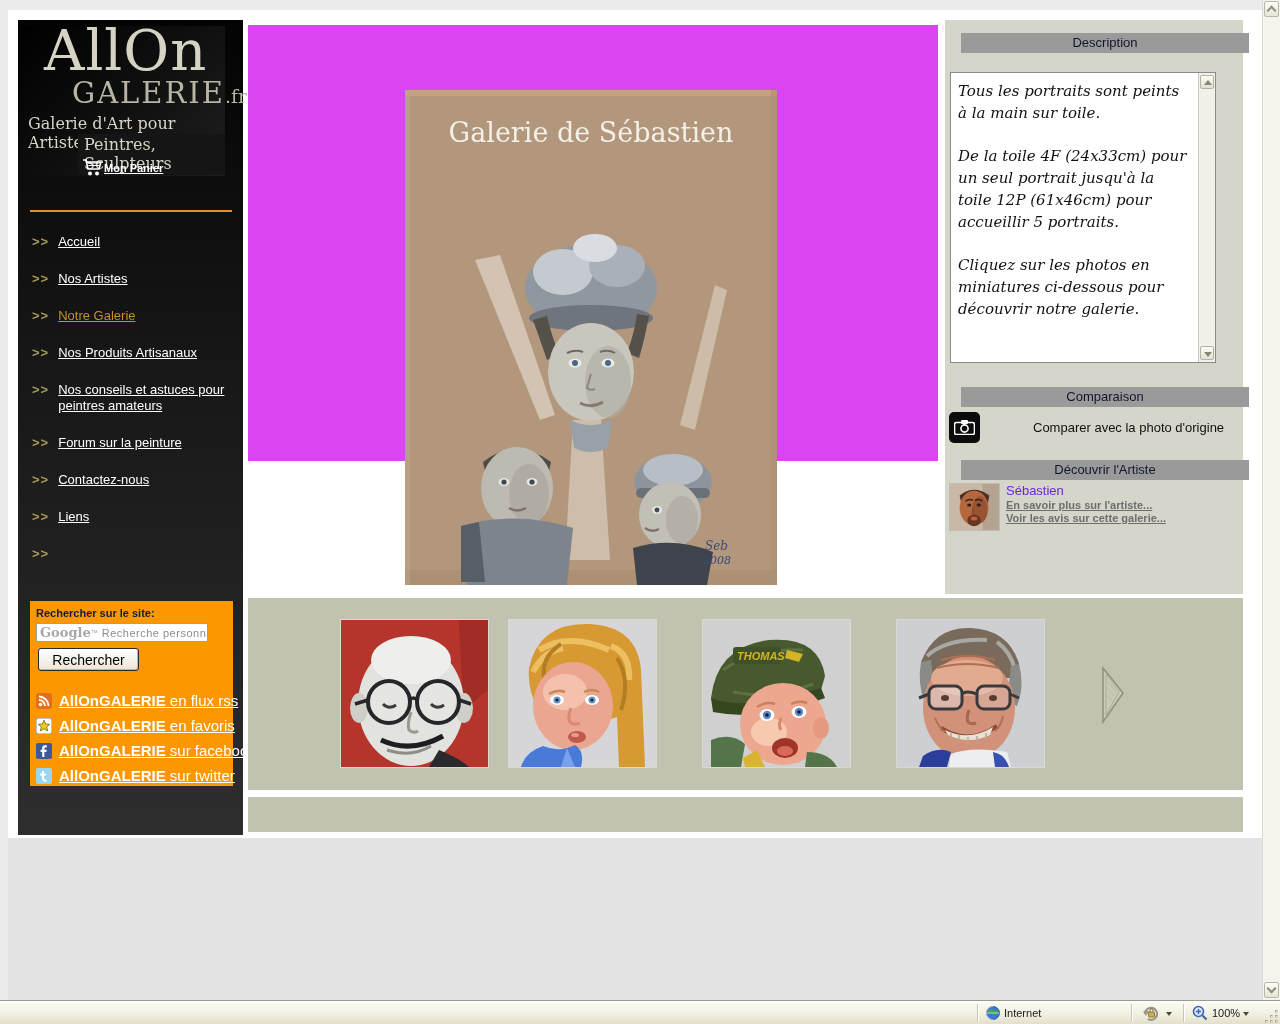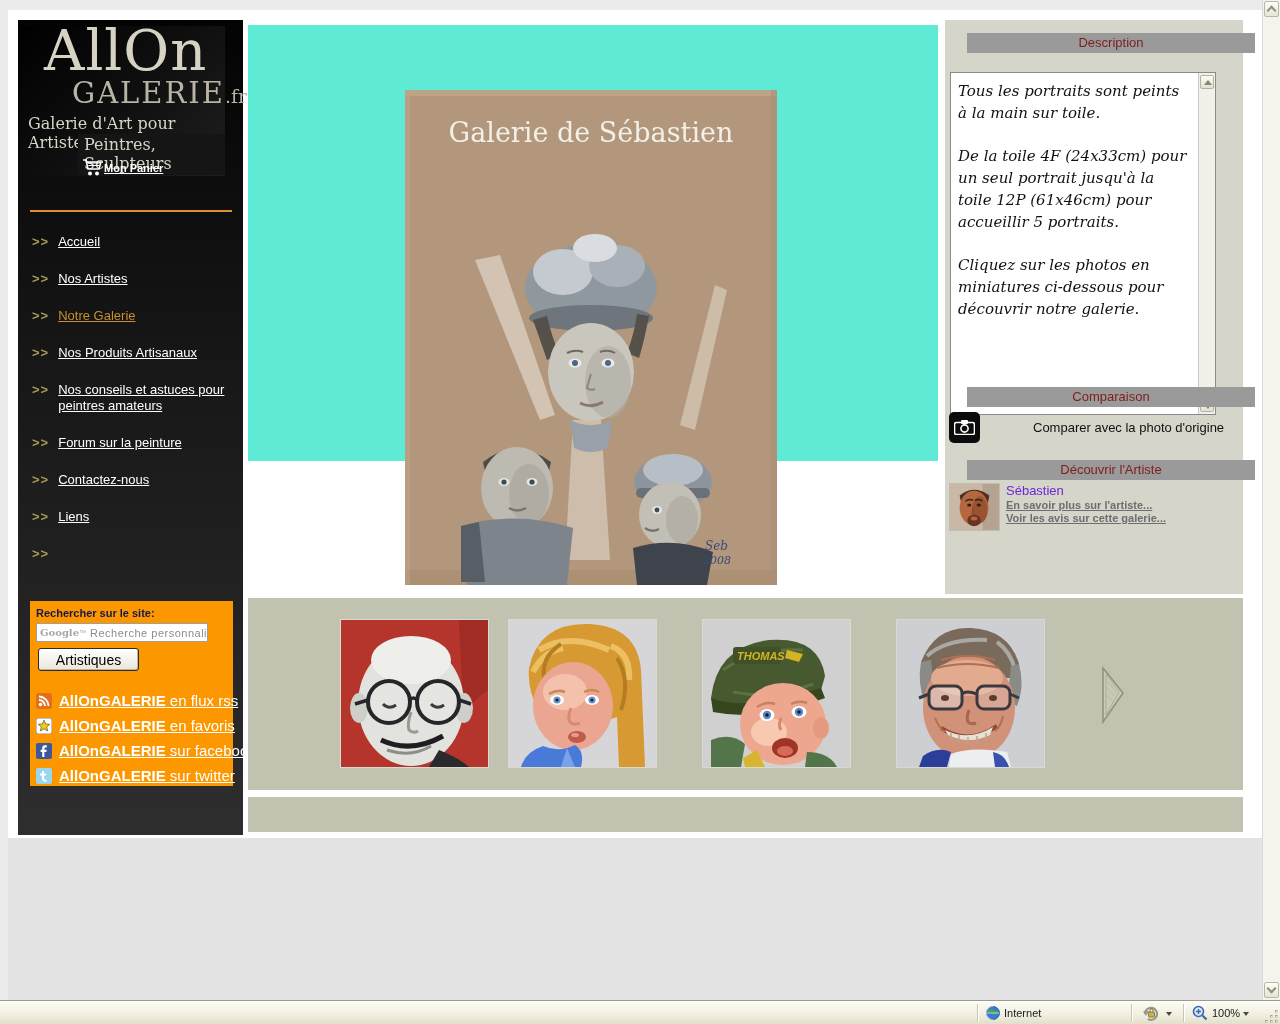--- a/index.html
+++ b/index.html
@@ -31,42 +31,42 @@
   .nav li { display:flex; margin-bottom:21px; }
   .nav .arrow { color:#a99a56; font-size:13px; font-weight:bold; letter-spacing:1px; margin-right:9px; flex:0 0 auto; }
   .nav a { color:#ffffff; font-size:13px; text-decoration:underline; line-height:16px; }
   .nav li.active a { color:#c6902e; }
 
   .search-box { position:absolute; left:12px; top:581px; width:203px; height:185px;
                 background:#fc9700; padding:6px 6px 0 6px; }
   .search-heading { color:#181848; font-size:11px; font-weight:bold; margin-bottom:4px; }
   .gsearch { width:172px; height:19px; background:#ffffff; border:1px solid #a0a09a;
              display:flex; align-items:center; padding:0 3px; overflow:hidden; white-space:nowrap; }
-  .glogo { color:#a8a8a8; font-family:"DejaVu Serif", serif; font-weight:bold; font-size:10px; }
+  .glogo { color:#a8a8a8; font-family:"DejaVu Serif", serif; font-weight:bold; font-size:13px; }
   .gtm { color:#a8a8a8; font-size:7px; vertical-align:super; margin-right:4px; }
   .gplaceholder { color:#8c8c8c; font-size:11px; letter-spacing:.5px; }
   .search-btn { margin:6px 0 0 2px; width:101px; height:23px; font-size:14px; color:#000;
                 background:linear-gradient(180deg,#ffffff,#e9e7da); border:1px solid #2b2b2b;
                 border-radius:3px; box-shadow:inset -1px -1px 0 #b8b6a8; font-family:"Liberation Sans",sans-serif; }
   .social { margin-top:17px; list-style:none; }
   .social li { display:flex; align-items:center; height:25px; }
   .social .sicon { width:16px; height:16px; margin-right:7px; flex:0 0 auto; display:block; }
   .social a { color:#ffffff; font-size:15px; text-decoration:underline; white-space:nowrap; }
   .social a b { font-weight:bold; }
 
   
-  .main-black { position:absolute; left:248px; top:25px; width:690px; height:436px; background:#5eead4; }
+  .main-black { position:absolute; left:248px; top:25px; width:690px; height:436px; background:#d946ef; }
   .painting { position:absolute; left:157px; top:65px; width:372px; height:495px; display:block; }
 
   
   .right-panel { position:absolute; left:945px; top:20px; width:298px; height:574px; background:#d5d5c9; }
-  .panel-header { position:absolute; left:22px; width:288px; height:20px; background:#9a9a9a;
-                  color:#7f1d1d; font-size:13px; text-align:center; line-height:20px; }
+  .panel-header { position:absolute; left:16px; width:288px; height:20px; background:#9a9a9a;
+                  color:#0f172a; font-size:13px; text-align:center; line-height:20px; }
   .desc-header { top:13px; }
-  .desc-box { position:absolute; left:5px; top:52px; width:266px; height:343px; background:#ffffff;
+  .desc-box { position:absolute; left:5px; top:52px; width:266px; height:291px; background:#ffffff;
               border:1px solid #8a8a8a; }
   .desc-text { position:absolute; left:0; top:0; right:17px; bottom:0; padding:7px 6px 0 7px;
                font-family:"DejaVu Serif", serif; font-style:italic; font-size:15px; line-height:22px; color:#111; }
   .desc-text p { margin-bottom:21px; }
   .desc-scroll { position:absolute; right:0; top:0; width:17px; height:100%; background:#f1f1e9; border-left:1px solid #c9c9c0; }
   .mini-btn { position:absolute; left:1px; width:14px; height:14px; background:linear-gradient(180deg,#fcfcf4,#e3e1d1);
               border:1px solid #b3b1a1; border-radius:2px; }
   .mini-btn.up { top:2px; } .mini-btn.down { bottom:2px; }
   .tri-up { position:absolute; left:3px; top:4px; width:0; height:0; border-left:4px solid transparent;
             border-right:4px solid transparent; border-bottom:5px solid #85857b; }
@@ -179,21 +179,21 @@
         </li>
     </ul>
 
     <div class="search-box">
       <div class="search-heading">Rechercher sur le site:</div>
       <div class="gsearch">
         <span class="glogo">Google</span>
           <span class="gtm">™</span>
         <span class="gplaceholder">Recherche personnalisée</span>
       </div>
-      <button class="search-btn">Artistiques</button>
+      <button class="search-btn">Rechercher</button>
       <ul class="social">
         <li>
           <svg class="sicon" viewBox="0 0 16 16">
             <rect width="16" height="16" rx="3" fill="#e36f1e"></rect>
             <circle cx="4.5" cy="11.5" r="1.8" fill="#ffffff"></circle>
             <path d="M3,7 a6,6 0 0 1 6,6" fill="none" stroke="#ffffff" stroke-width="1.8"></path>
             <path d="M3,3.5 a9.5,9.5 0 0 1 9.5,9.5" fill="none" stroke="#ffffff" stroke-width="1.8"></path>
           </svg>
           <a href="#"><b>AllOnGALERIE</b><span> en flux rss</span></a>
         </li>

